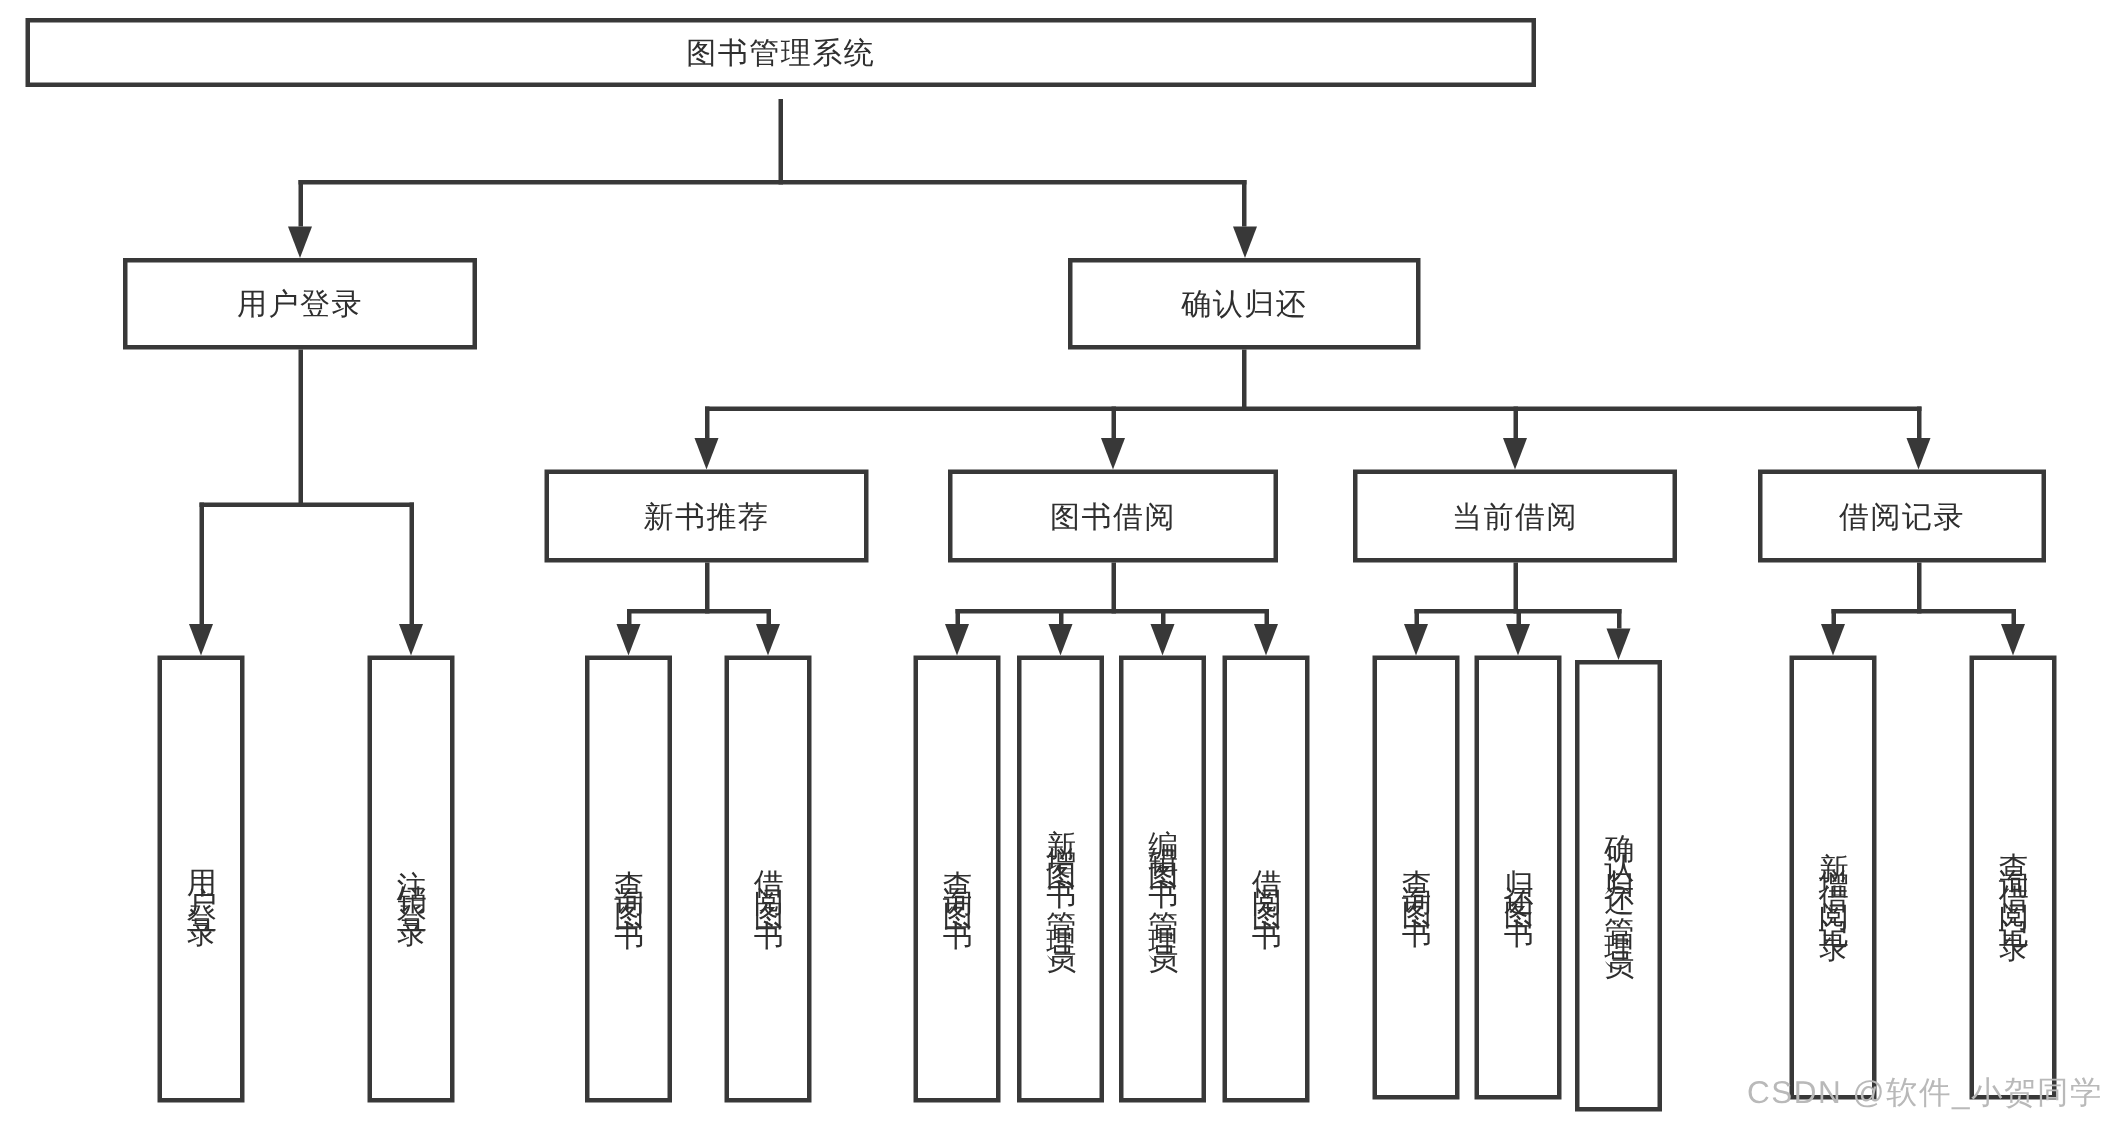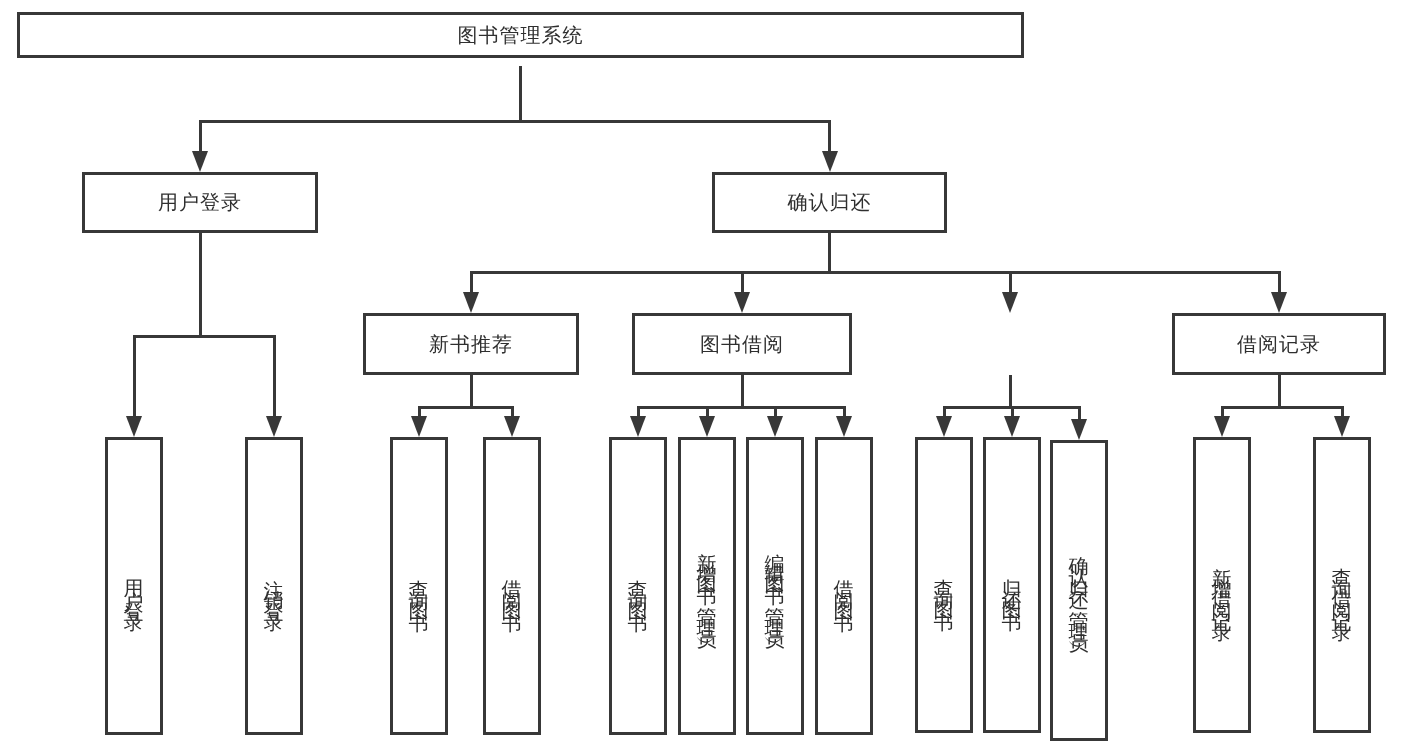--- a/index.html
+++ b/index.html
@@ -58,36 +58,40 @@
     color: var(--wm-color, #b9b9b9);
     white-space: nowrap;
     z-index: 5;
     pointer-events: none;
   }
 </style>
 </head>
 <body>
 
 <div id="canvas">
+  <div class="watermark">CSDN @软件_小贺同学</div>
 <div class="node h" style="left: 17px; top: 12px; width: 1007px; height: 46px;">
       <span class="label">图书管理系统</span>
     </div>
     <div class="node h" style="left: 82px; top: 172px; width: 236px; height: 61px;">
       <span class="label">用户登录</span>
     </div>
     <div class="node h" style="left: 712px; top: 172px; width: 235px; height: 61px;">
       <span class="label">确认归还</span>
     </div>
     <div class="node h" style="left: 632px; top: 313px; width: 220px; height: 62px;">
       <span class="label">图书借阅</span>
     </div>
     <div class="node h" style="left: 363px; top: 313px; width: 216px; height: 62px;">
       <span class="label">新书推荐</span>
     </div>
-    <div class="node h" style="left: 1172px; top: 313px; width: 214px; height: 62px;">
+    <div class="node h" style="left: 902px; top: 313px; width: 216px; height: 62px;">
+      <span class="label">当前借阅</span>
+    </div>
+    <div class="node h" style="left: 1172px; top: 313px; width: 192px; height: 62px;">
       <span class="label">借阅记录</span>
     </div>
     <div class="node v" style="left: 105px; top: 437px; width: 58px; height: 298px;">
       <span class="label">用户登录</span>
     </div>
     <div class="node v" style="left: 245px; top: 437px; width: 58px; height: 298px;">
       <span class="label">注销登录</span>
     </div>
     <div class="node v" style="left: 390px; top: 437px; width: 58px; height: 298px;">
       <span class="label">查询图书</span>

